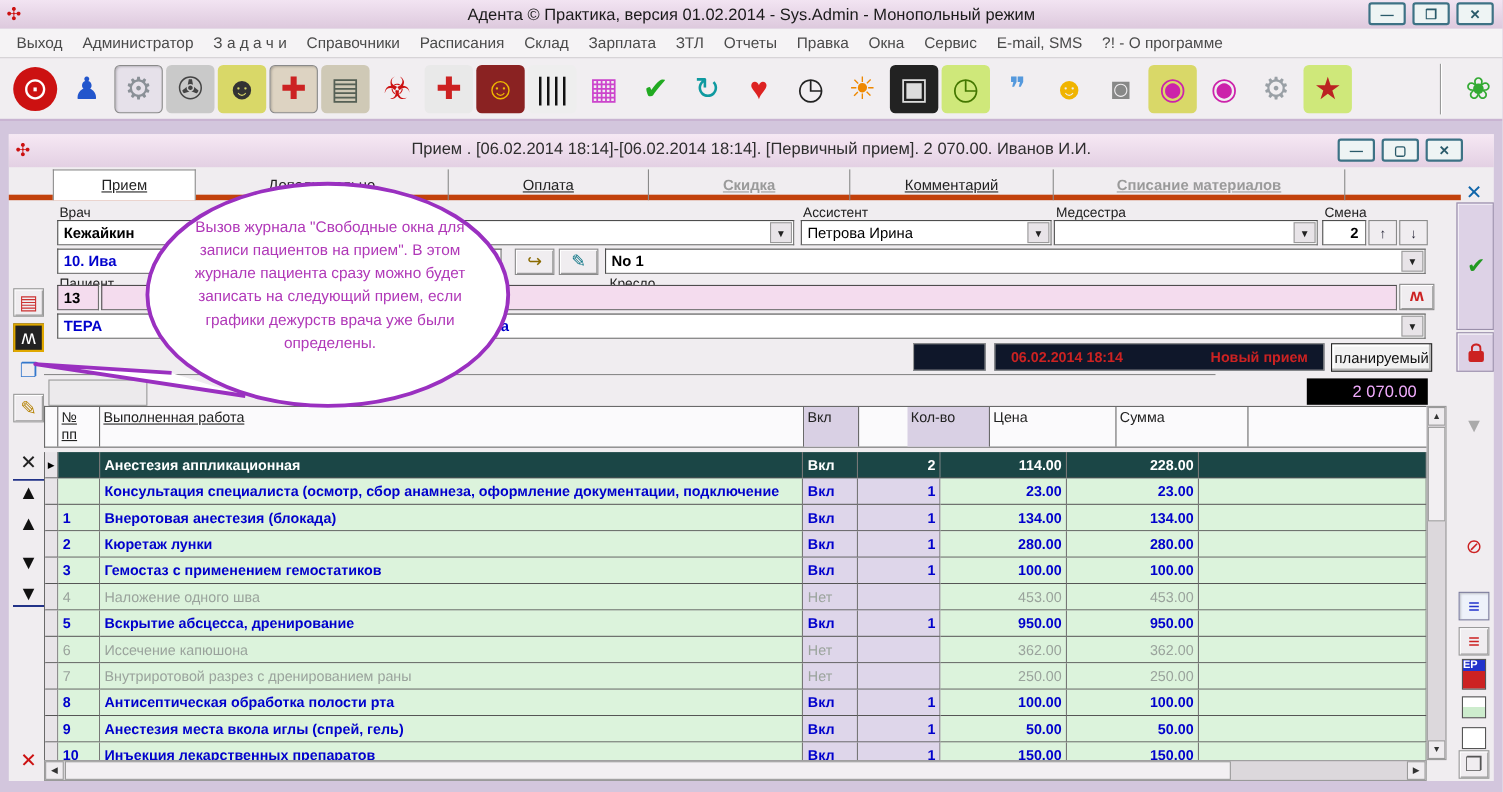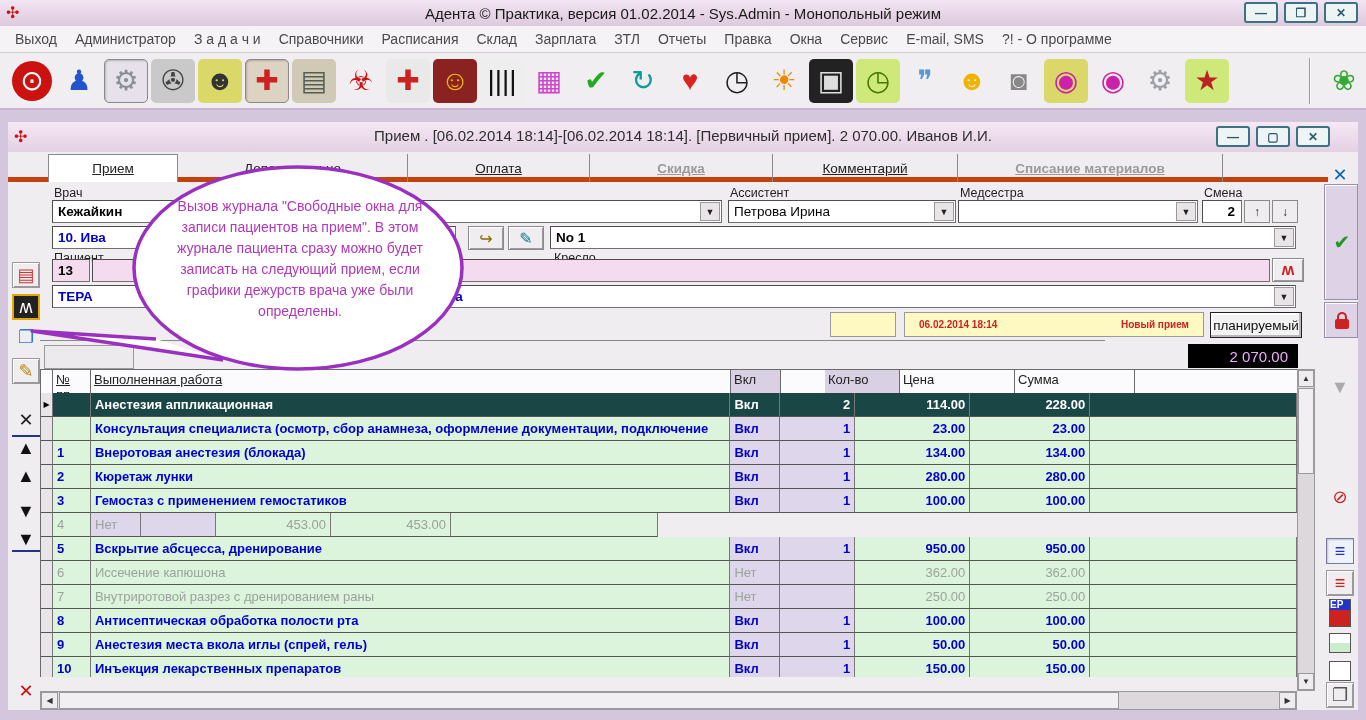--- a/index.html
+++ b/index.html
@@ -54,22 +54,22 @@
   .combo .cbtn { position:absolute; right:1px; top:1px; bottom:1px; width:20px; background:#e8e4e8;
     border:1px solid #9a9a9a; display:flex; align-items:center; justify-content:center; }
   .combo .cbtn::after { content:"▼"; font-size:9px; color:#222; font-weight:normal; }
   .blue { color:#0000cc; }
   .pinkf { background:#f4dcEE; }
   .smallbtn { position:absolute; width:36px; height:24px; background:#f0edf0; border:1px solid #8a8a8a;
     box-shadow:1px 1px 0 #fff inset, -1px -1px 0 #9a9a9a inset; display:flex; align-items:center;
     justify-content:center; font-size:16px; }
   .spin { position:absolute; height:23px; background:#f0edf0; border:1px solid #8a8a8a;
     display:flex; align-items:center; justify-content:center; font-size:12px; color:#223; }
-  .datebox { position:absolute; border:1px solid #9a9a9a; background:#fef9c3; display:flex;
-    align-items:center; font-weight:bold; font-size:10px; color:#cc2222; }
+  .datebox { position:absolute; border:1px solid #9a9a9a; background:#0f172a; display:flex;
+    align-items:center; font-weight:bold; font-size:13px; color:#cc2222; }
   .btn-planned { position:absolute; background:#f2f2f2; border:1px solid #222;
     box-shadow:inset -2px -2px 0 #b8b8b8, inset 2px 2px 0 #ffffff; font-size:13.5px; color:#111;
     display:flex; align-items:center; justify-content:center; }
   .totalbox { position:absolute; background:#000; color:#f0abfc; font-size:15px; font-weight:normal;
     display:flex; align-items:center; justify-content:flex-end; padding-right:10px; }
 
   
   .sico { position:absolute; width:28px; height:26px; display:flex; align-items:center; justify-content:center;
     font-size:18px; line-height:1; }
   .raisedbtn { background:#f0edf0; border:1px solid #9a9a9a; box-shadow:1px 1px 0 #fff inset, -1px -1px 0 #9a9a9a inset; }
@@ -87,21 +87,21 @@
     border:2.5px solid #cc2222; border-bottom:none; border-radius:5px 5px 0 0; }
 
   
   #tablewrap { position:absolute; left:32px; top:218px; width:1065px; height:369px; border-top:1px solid #8a8a8a; }
   .cornerbox { position:absolute; left:4px; top:4px; width:90px; height:24px; background:#eceaec; border:1px solid #9a9a9a; }
   .thead { position:absolute; left:0; top:28px; width:1257px; height:38px; display:flex; background:#fbfafc;
     border:1px solid #6a6a6a; border-right:none; font-size:13px; color:#222; }
   .thead .hc { border-right:1px solid #6a6a6a; padding:2px 3px; }
   .thead .und { text-decoration:underline; }
   .thead .lav { background:#d9d0e4; }
-  .tbody { position:absolute; left:0; top:52px; width:1257px; height:284px; overflow:hidden;
+  .tbody { position:absolute; left:0; top:70px; width:1257px; height:284px; overflow:hidden;
     border-left:1px solid #6a6a6a; }
   .trow { display:flex; height:24px; font-size:13px; }
   .trow .c { border-right:1px solid #777; border-bottom:1px solid #555; padding:0 4px; display:flex;
     align-items:center; white-space:nowrap; overflow:hidden; }
   .c.marker { width:12px; background:#e8e4e8; padding:0; justify-content:center; font-size:8px; color:#000; }
   .c.num { width:38px; } .c.work { width:640px; } .c.incl { width:50px; } .c.qty { width:75px; justify-content:flex-end; }
   .c.price { width:115px; justify-content:flex-end; } .c.sum { width:120px; justify-content:flex-end; }
   .c.fill { width:207px; }
   .trow.on .c { background:#dcf3dc; color:#0000cc; font-weight:bold; }
   .trow.on .c.incl, .trow.on .c.qty { background:#ded6ea; }
@@ -348,20 +348,21 @@
             <div class="c work">Гемостаз с применением гемостатиков</div>
             <div class="c incl">Вкл</div>
             <div class="c qty">1</div>
             <div class="c price">100.00</div>
             <div class="c sum">100.00</div>
             <div class="c fill"></div>
           </div>
           <div class="trow off">
             <div class="c marker"></div>
             <div class="c num">4</div>
+            <div class="c work">Наложение одного шва</div>
             <div class="c incl">Нет</div>
             <div class="c qty"></div>
             <div class="c price">453.00</div>
             <div class="c sum">453.00</div>
             <div class="c fill"></div>
           </div>
           <div class="trow on">
             <div class="c marker"></div>
             <div class="c num">5</div>
             <div class="c work">Вскрытие абсцесса, дренирование</div>

